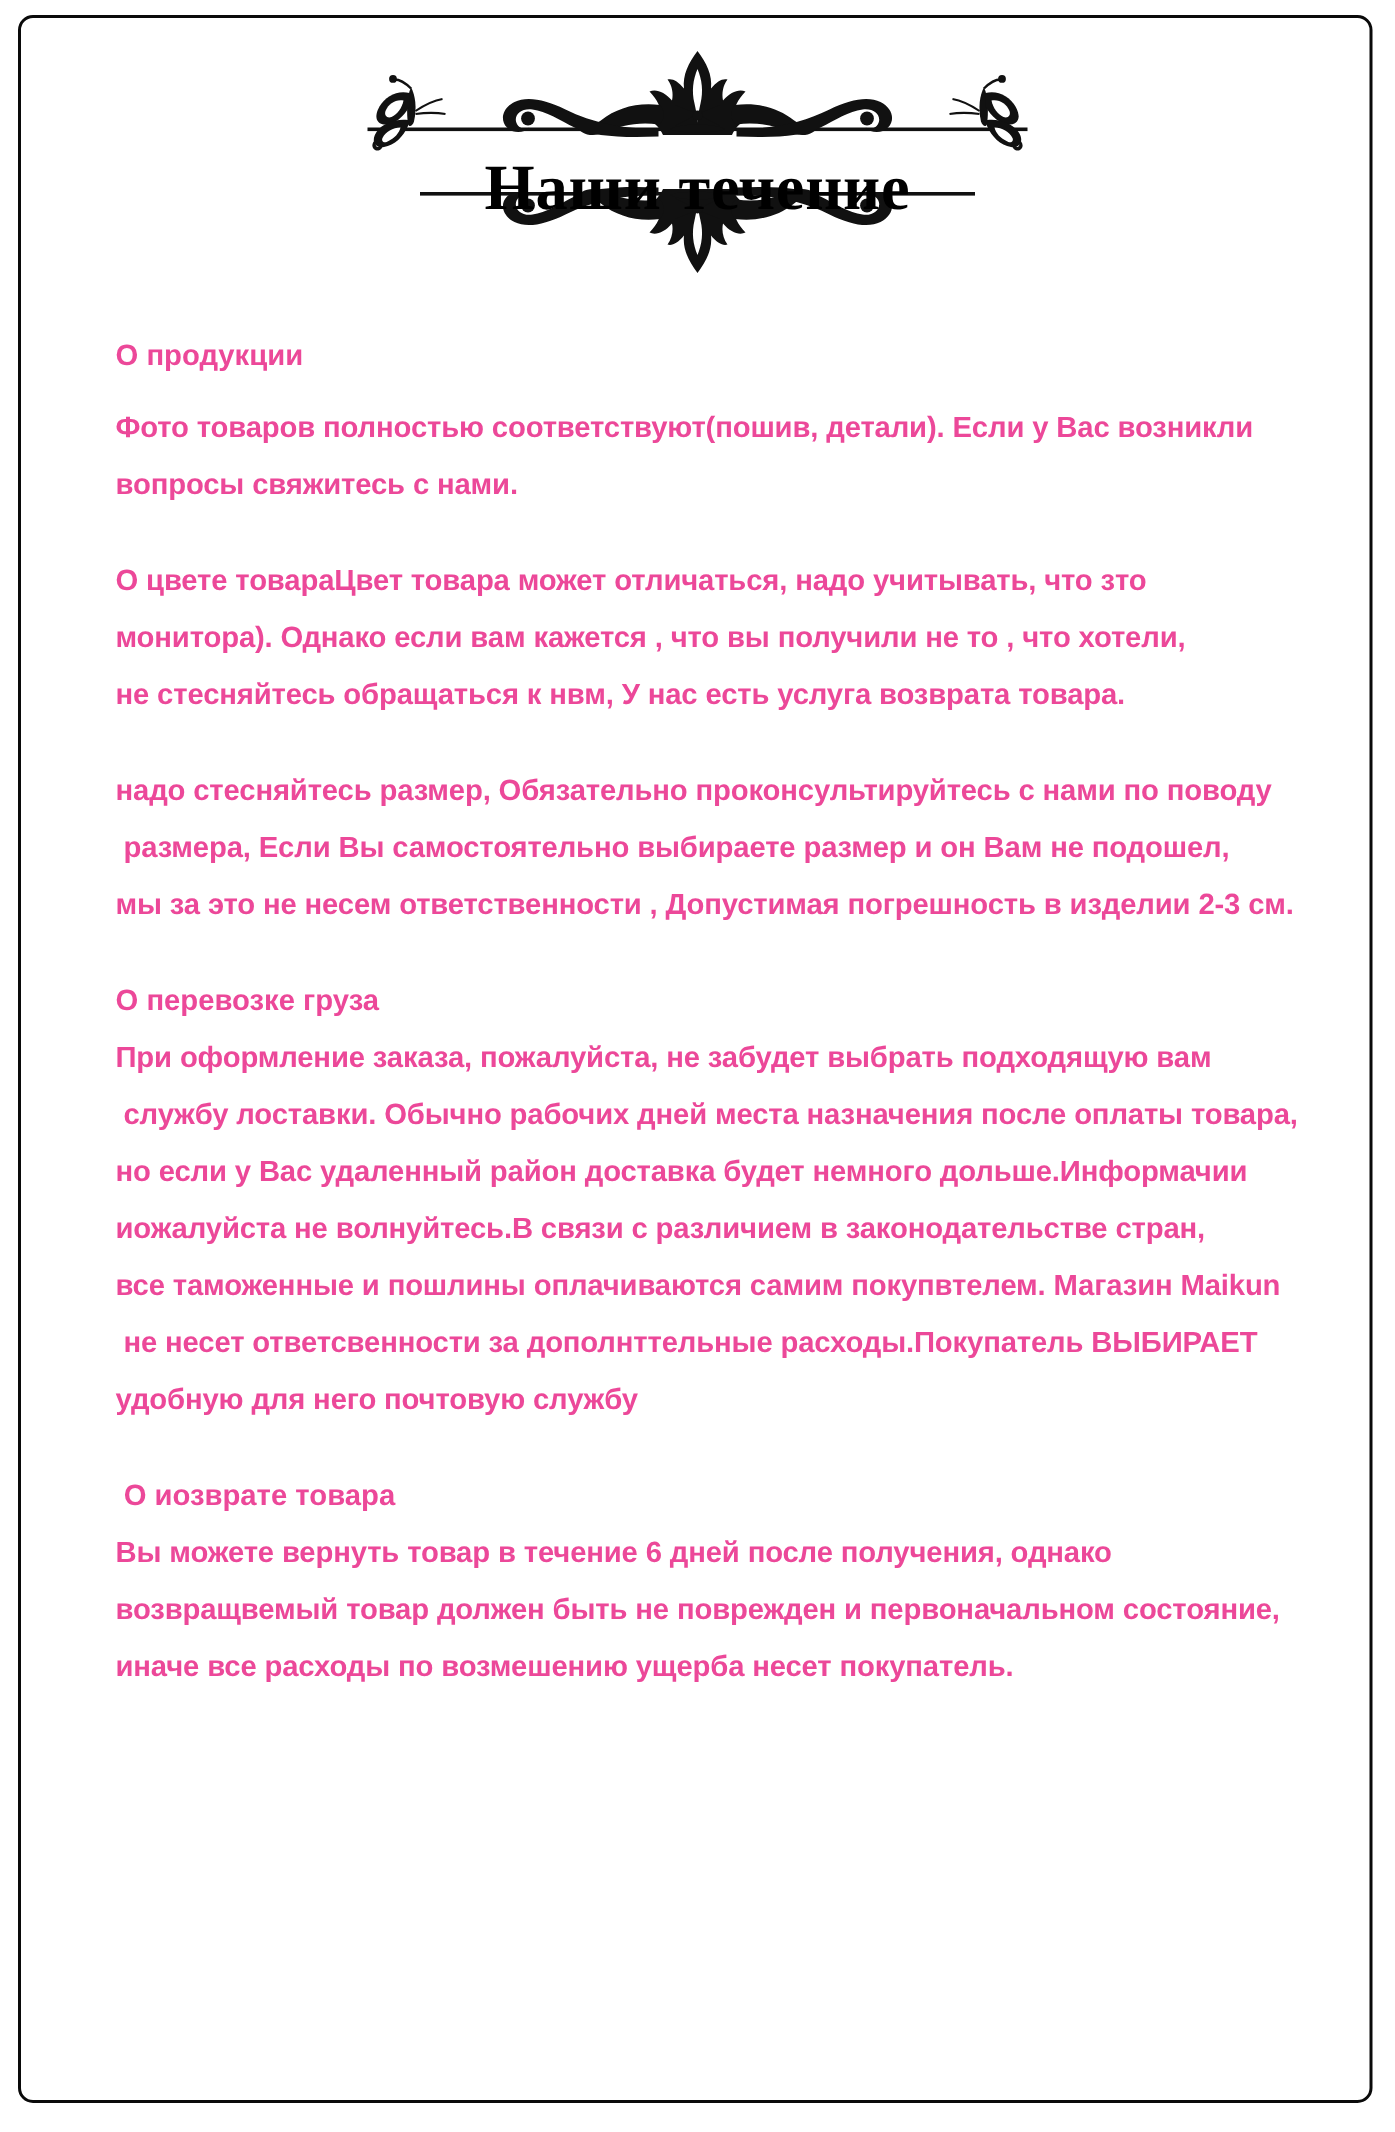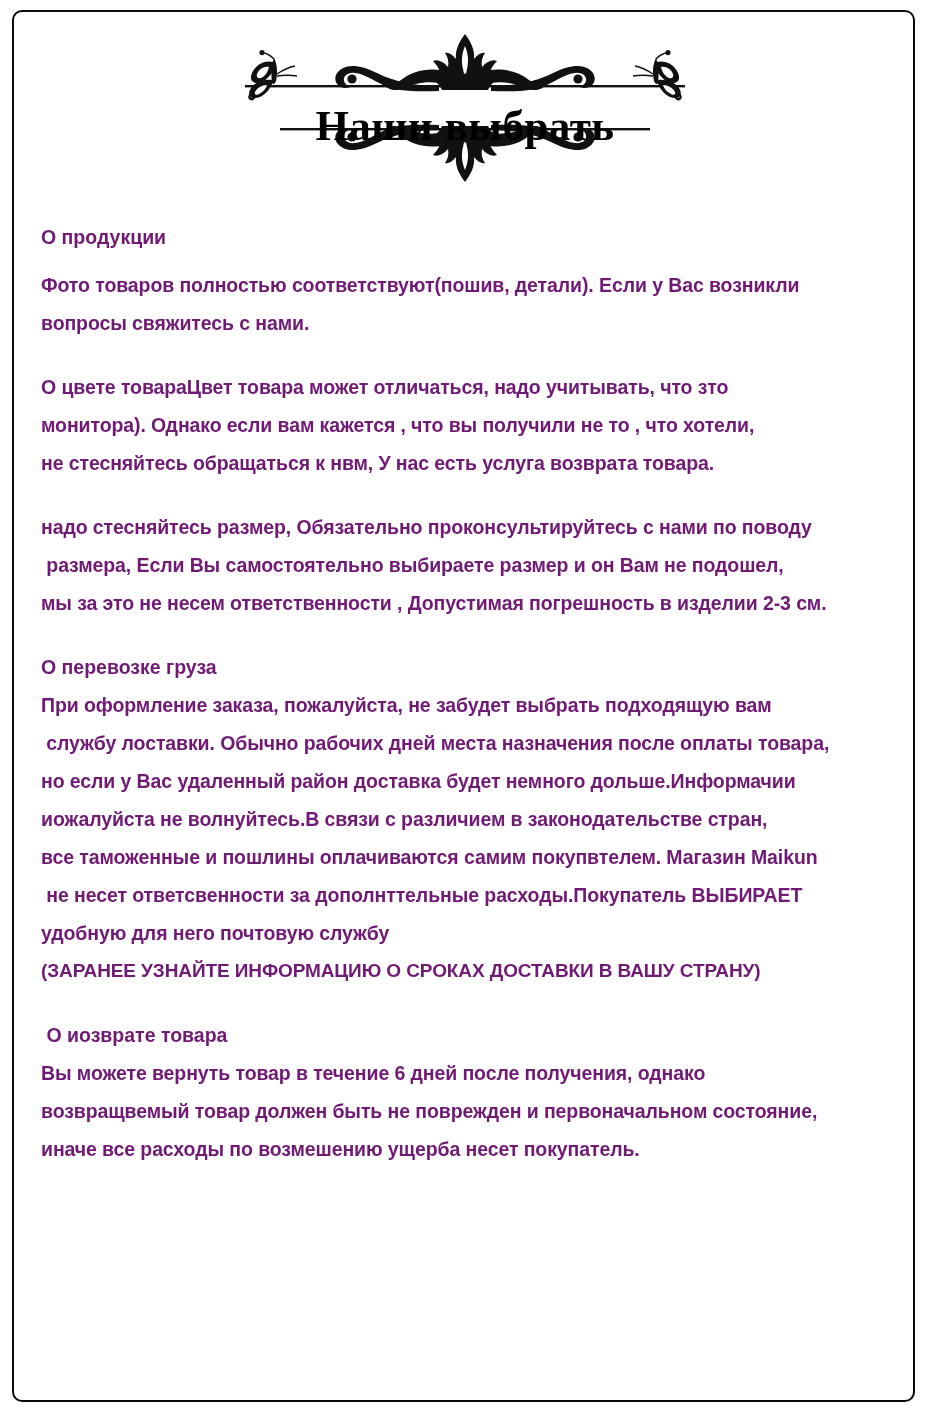--- a/index.html
+++ b/index.html
@@ -67,23 +67,24 @@
   .section {
     margin: 0 0 26px 0;
   }
   .section:last-child { margin-bottom: 0; }
 
   .line {
     font-family: "Liberation Sans", "DejaVu Sans", sans-serif;
     font-weight: bold;
     font-size: 19.5px;
     line-height: 38px;
-    color: #701a75;
+    color: #ec4899;
     white-space: pre;
     letter-spacing: -0.1px;
+    margin-left: 36px;
   }
   .line.heading {
     letter-spacing: 0px;
   }
   .line.caps {
     font-size: 19px;
   }
   .hgap { height: 10px; }
 </style>
 </head>
@@ -189,21 +190,21 @@
           <path d="M30 26 C37 25 44 25 50 26" stroke="#111" stroke-width="1.4" fill="none"></path>
           <path d="M27 8 C30 14 31 22 29 31 C28 34 26 35 25 33 C24 25 24 15 27 8 Z"></path>
           <path d="M26 12 C18 10 10 14 6 21 C2 28 4 33 10 33 C16 33 22 28 26 21 Z"></path>
           <path d="M22 17 C17 16 12 19 10 24 C9 27 11 29 14 28 C18 26 21 22 22 17 Z" fill="#ffffff"></path>
           <path d="M25 30 C17 29 8 32 4 38 C0 44 3 49 9 48 C16 47 22 41 25 34 Z"></path>
           <path d="M20 35 C15 35 10 38 8 42 C7 44 9 46 12 44 C16 42 19 39 20 35 Z" fill="#ffffff"></path>
           <path d="M5 42 C1 44 0 48 3 50 C5 51 8 50 8 47 C8 45 6 44 5 45 C6 46 6 48 5 48 C3 48 3 45 5 42 Z"></path>
         </g>
       </g>
     </svg>
-    <div id="banner-title">Наши выбрать</div>
+    <div id="banner-title">Наши течение</div>
   </div>
 
   <div id="content">
 
     <div class="section">
       <div class="line heading">О продукции</div>
       <div class="hgap"></div>
       <div class="line">Фото товаров полностью соответствуют(пошив, детали). Если у Вас возникли</div>
       <div class="line">вопросы свяжитесь с нами.</div>
     </div>
@@ -222,21 +223,20 @@
 
     <div class="section">
       <div class="line heading">О перевозке груза</div>
       <div class="line">При оформление заказа, пожалуйста, не забудет выбрать подходящую вам</div>
       <div class="line"> службу лоставки. Обычно рабочих дней места назначения после оплаты товара,</div>
       <div class="line">но если у Вас удаленный район доставка будет немного дольше.Информачии</div>
       <div class="line">иожалуйста не волнуйтесь.В связи с различием в законодательстве стран,</div>
       <div class="line">все таможенные и пошлины оплачиваются самим покупвтелем. Магазин Maikun</div>
       <div class="line"> не несет ответсвенности за дополнттельные расходы.Покупатель ВЫБИРАЕТ</div>
       <div class="line">удобную для него почтовую службу</div>
-      <div class="line caps">(ЗАРАНЕЕ УЗНАЙТЕ ИНФОРМАЦИЮ О СРОКАХ ДОСТАВКИ В ВАШУ СТРАНУ)</div>
     </div>
 
     <div class="section">
       <div class="line heading"> О иозврате товара</div>
       <div class="line">Вы можете вернуть товар в течение 6 дней после получения, однако</div>
       <div class="line">возвращвемый товар должен быть не поврежден и первоначальном состояние,</div>
       <div class="line">иначе все расходы по возмешению ущерба несет покупатель.</div>
     </div>
 
   </div>

